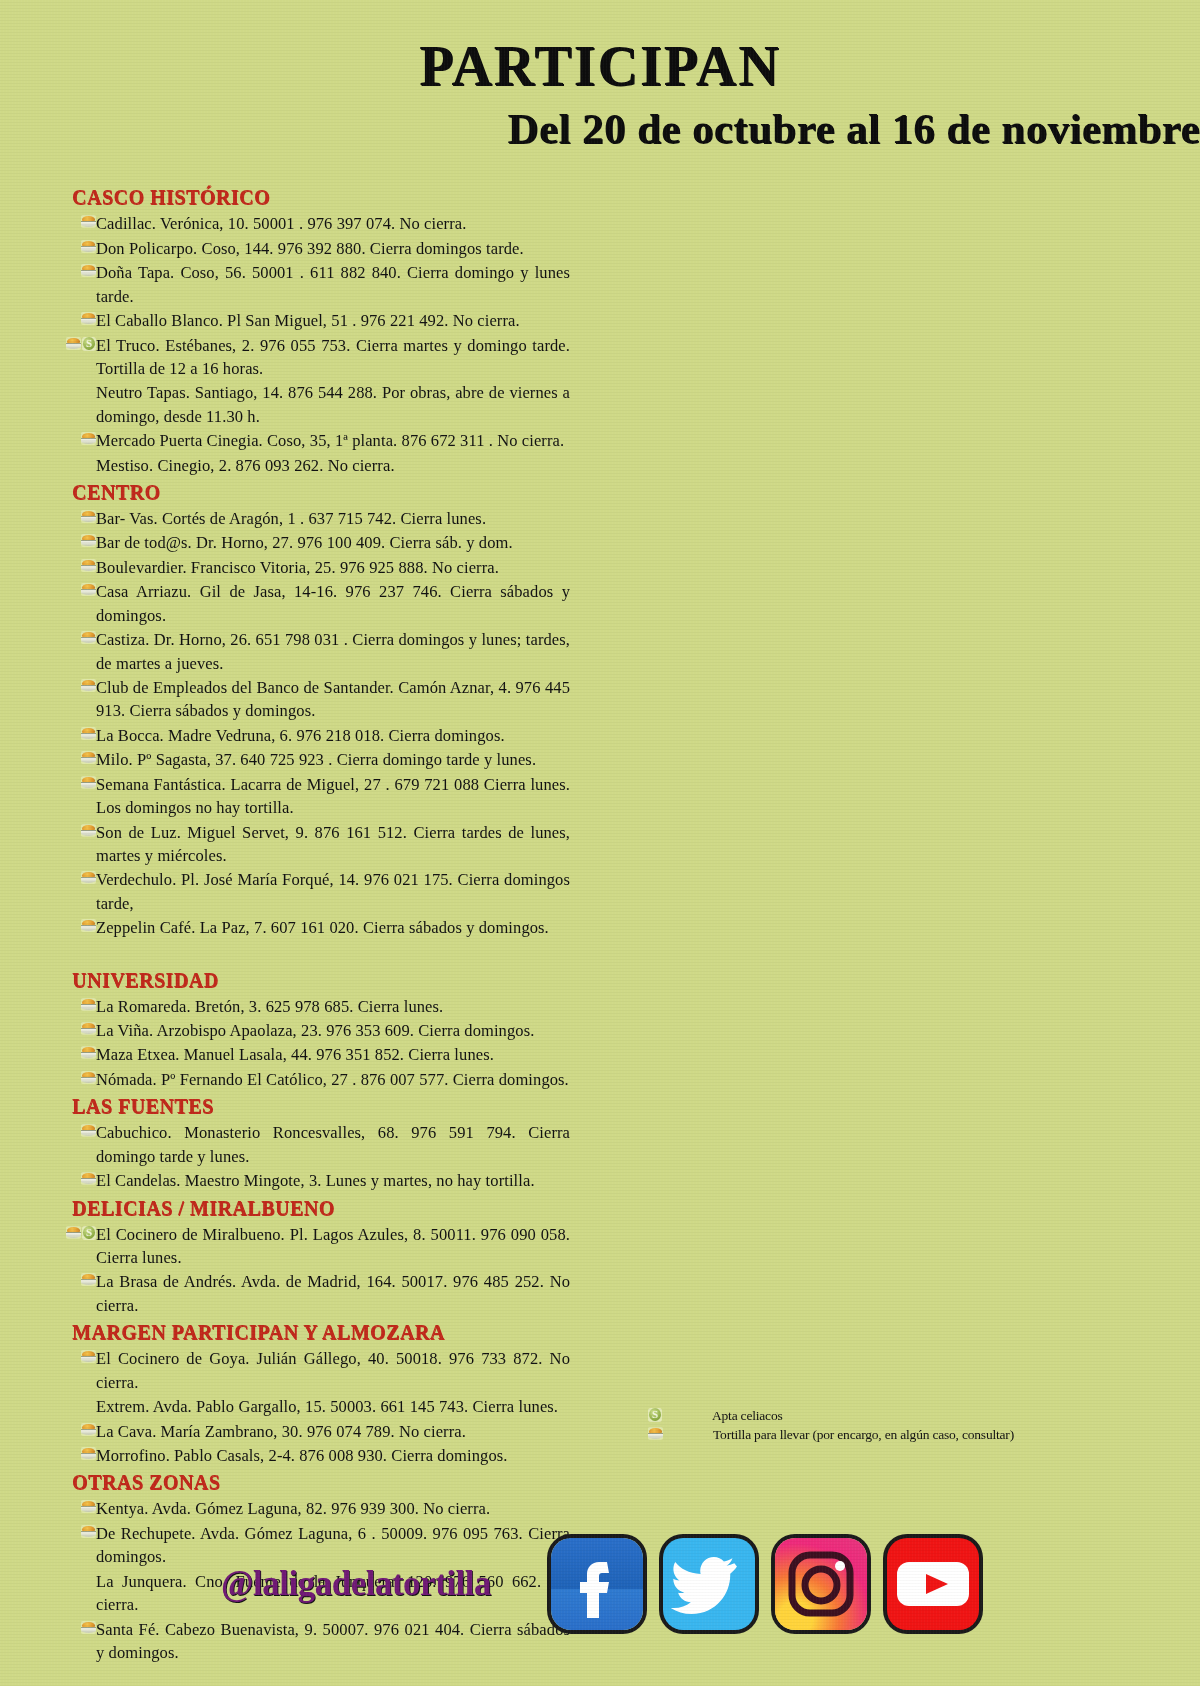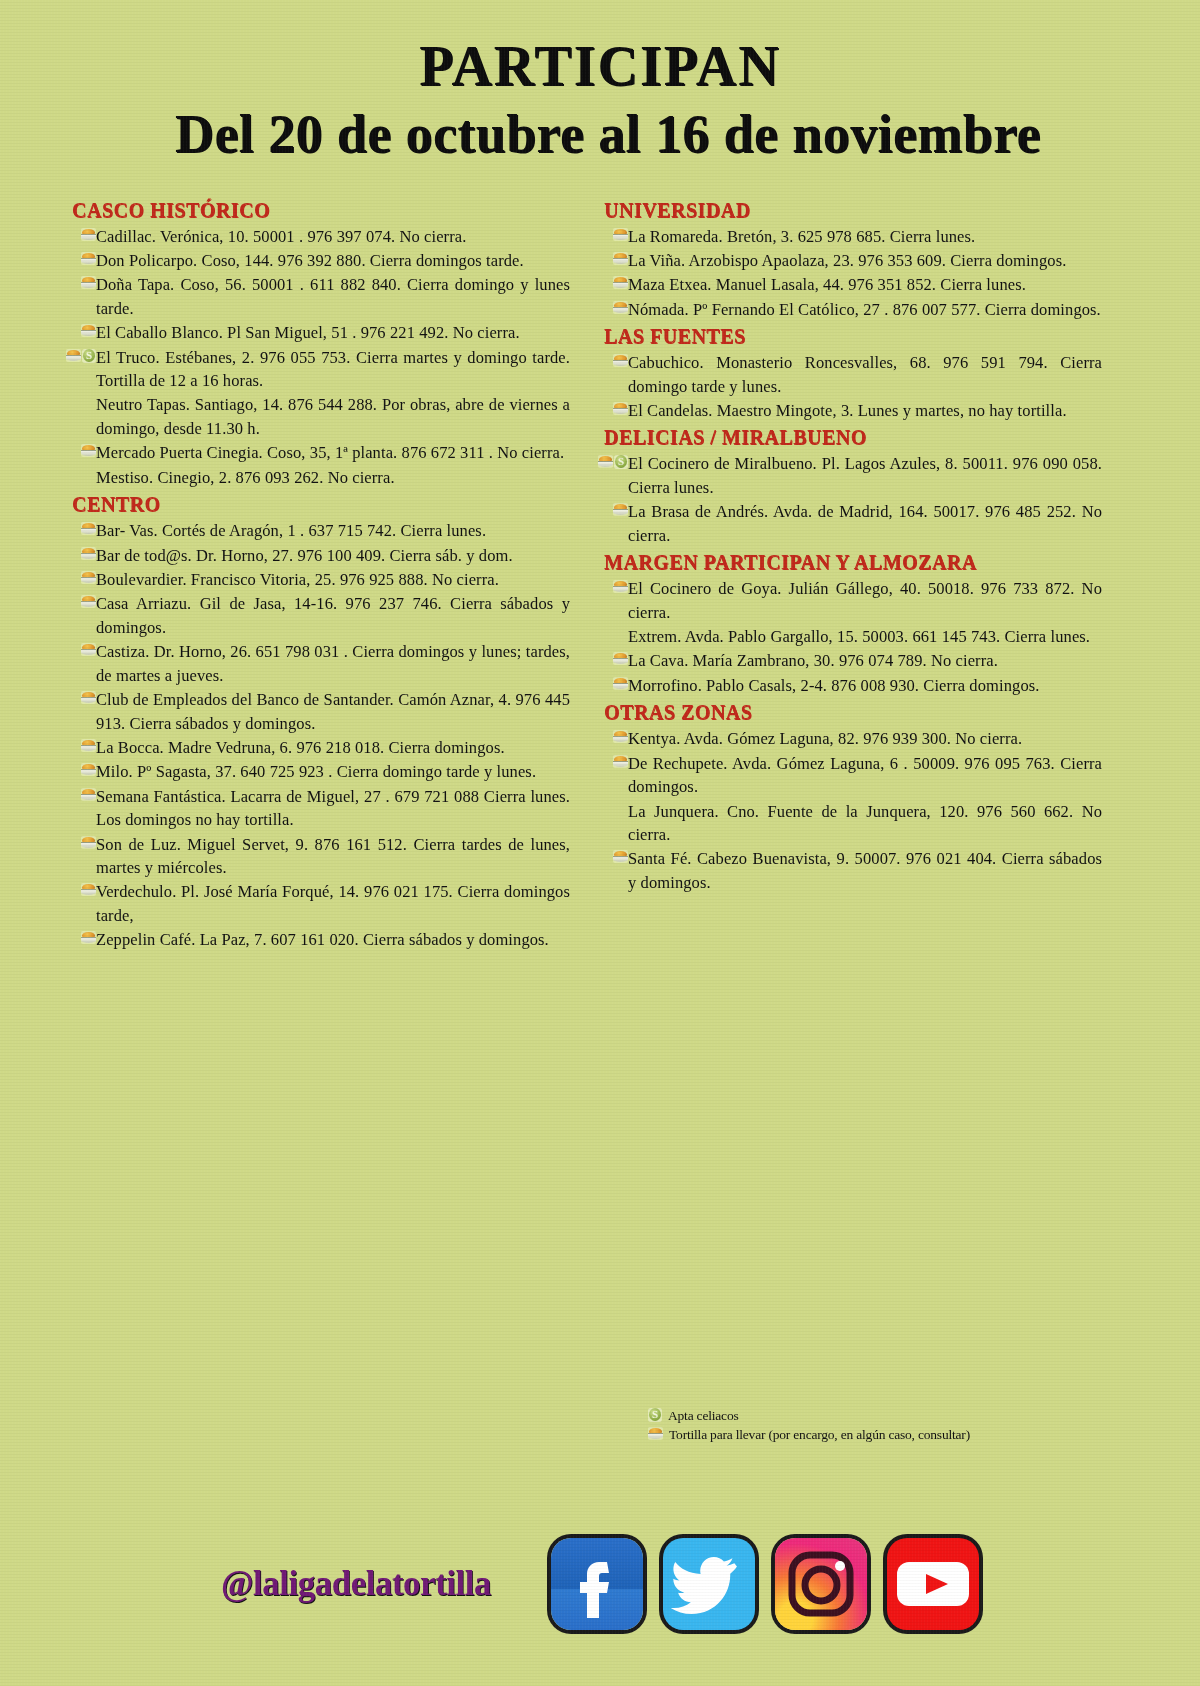--- a/index.html
+++ b/index.html
@@ -36,35 +36,37 @@
     font-size: 56px;
     letter-spacing: 2px;
     color: #0d0d0d;
     line-height: 1.02;
     margin: 0;
     text-shadow: 1px 1px 0 #0d0d0d;
   }
   .title-sub {
     font-family: "Liberation Serif", "DejaVu Serif", serif;
     font-weight: bold;
-    font-size: 54px;
+    font-size: 43px;
     color: #0d0d0d;
     line-height: 1.1;
     margin: 10px 0 0 16px;
     letter-spacing: 0.4px;
     text-shadow: 1px 1px 0 #0d0d0d;
+    text-align: right;
   }
 
   
   .columns {
     display: flex;
-    gap: 22px;
+    gap: 28px;
     padding: 34px 60px 0 60px;
     box-sizing: border-box;
     align-items: flex-start;
+    flex-direction: column;
   }
   .col {
     width: 510px;
     flex: 0 0 510px;
   }
 
   .zone-head {
     color: #c0291b;
     font-family: "Liberation Serif", "DejaVu Serif", serif;
     font-weight: bold;
@@ -172,20 +174,21 @@
     align-items: flex-start;
     gap: 6px;
     margin-bottom: 2px;
   }
   .legend-label {
     font-size: 13.5px;
     font-family: "Liberation Serif", "DejaVu Serif", serif;
     color: #111;
     line-height: 1.25;
     letter-spacing: -0.2px;
+    margin-left: 44px;
   }
 
   
   .footer {
     position: absolute;
     left: 0;
     bottom: 56px;
     width: 1200px;
     display: flex;
     align-items: center;

